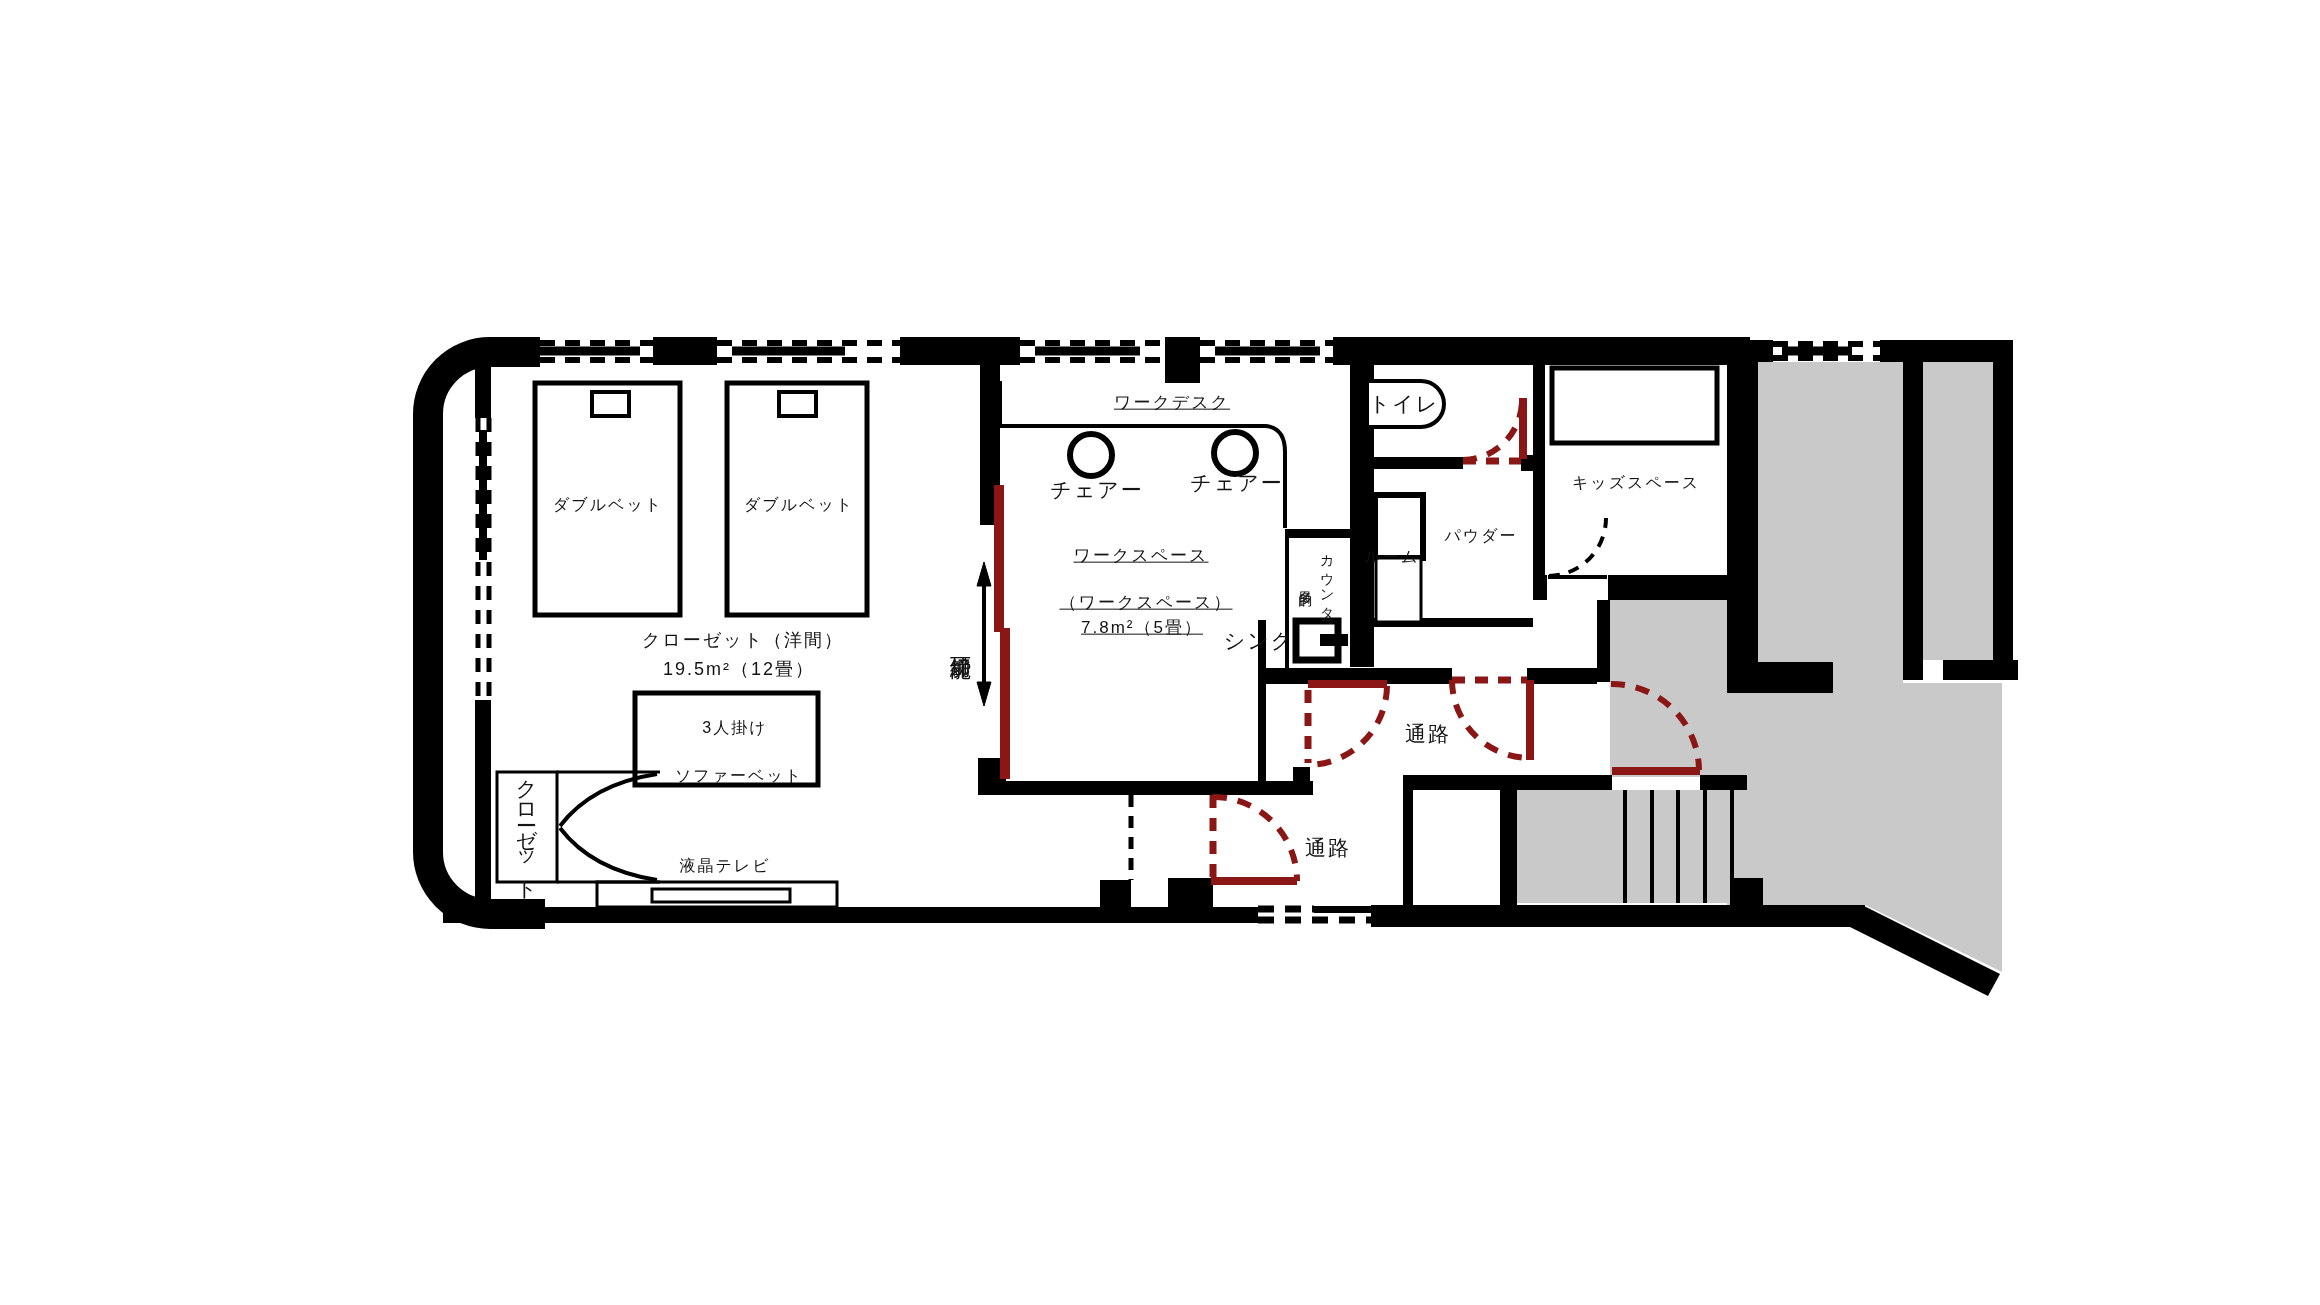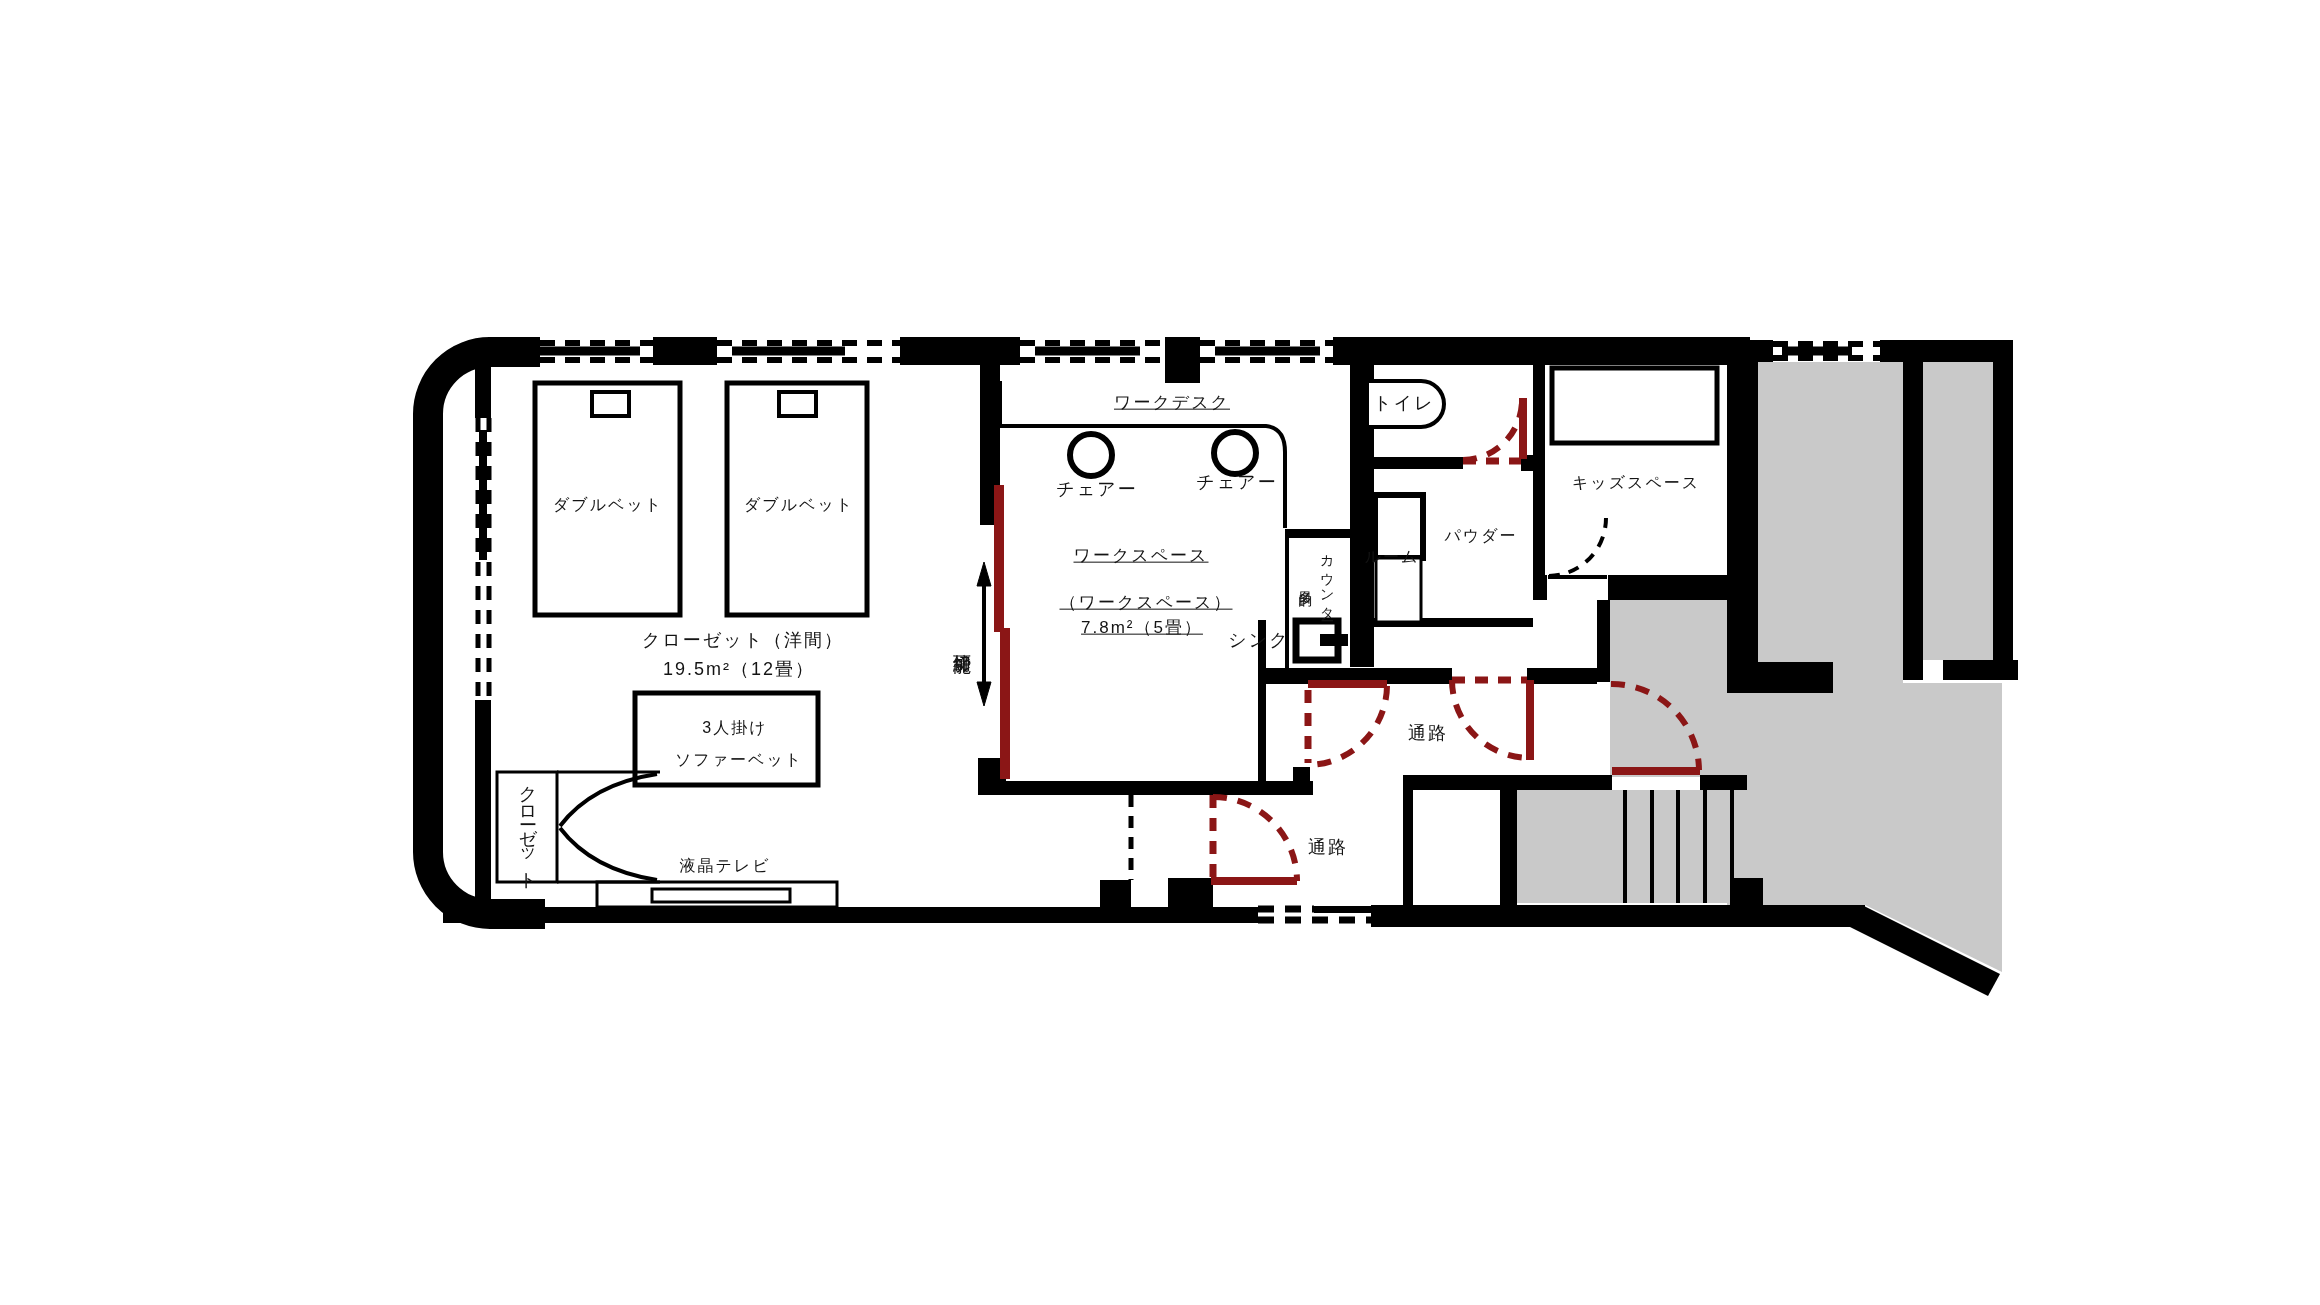--- a/index.html
+++ b/index.html
@@ -2,21 +2,21 @@
 <html><head>
 <meta charset="utf-8">
 <style>
   html,body{margin:0;padding:0;background:#ffffff;}
   #stage{position:relative;width:2320px;height:1305px;background:#ffffff;overflow:hidden;
          font-family:"Liberation Sans","DejaVu Sans",sans-serif;}
   #plan-svg{position:absolute;left:0;top:0;}
   .lbl{position:absolute;transform:translate(-50%,-50%);color:#141414;white-space:nowrap;
        letter-spacing:2px;line-height:1.1;}
   .lbl.v{writing-mode:vertical-rl;text-orientation:upright;letter-spacing:1px;}
-  .s15{font-size:18px;} .s16{font-size:16px;} .s17{font-size:17px;text-decoration:underline;} .s18{font-size:18px;} .s14{font-size:14px;}
+  .s15{font-size:21px;} .s16{font-size:16px;} .s17{font-size:17px;text-decoration:underline;} .s18{font-size:18px;} .s14{font-size:14px;}
 </style>
 </head>
 <body>
 
 <div id="stage">
 
 <svg id="plan-svg" width="2320" height="1305" viewBox="0 0 2320 1305">
 
   <g fill="#c9c9c9" stroke="none">
     <rect x="1758" y="362" width="145" height="300"></rect>
@@ -196,21 +196,21 @@
     <polygon points="977,682 991,682 984,706"></polygon>
   </g>
 </svg>
 
 <div>
   <div class="lbl s16" style="left:608px;top:505px">ダブルベット</div>
   <div class="lbl s16" style="left:799px;top:505px">ダブルベット</div>
   <div class="lbl s18" style="left:743px;top:641px">クローゼット（洋間）</div>
   <div class="lbl s18" style="left:739px;top:670px">19.5m²（12畳）</div>
   <div class="lbl s16" style="left:735px;top:728px">3人掛け</div>
-  <div class="lbl s16" style="left:739px;top:760px">ソファーベット</div>
+  <div class="lbl s16" style="left:739px;top:776px">ソファーベット</div>
   <div class="lbl s16" style="left:725px;top:866px">液晶テレビ</div>
   <div class="lbl s15 v" style="left:527px;top:827px">クローゼット</div>
   <div class="lbl s17" style="left:1172px;top:403px">ワークデスク</div>
   <div class="lbl s15" style="left:1097px;top:490px">チェアー</div>
   <div class="lbl s15" style="left:1237px;top:483px">チェアー</div>
   <div class="lbl s17" style="left:1141px;top:556px">ワークスペース</div>
   <div class="lbl s17" style="left:1146px;top:603px">（ワークスペース）</div>
   <div class="lbl s17" style="left:1142px;top:628px">7.8m²（5畳）</div>
   <div class="lbl s15 v" style="left:961px;top:641px">締切可能</div>
   <div class="lbl s15" style="left:1259px;top:641px">シンク</div>

